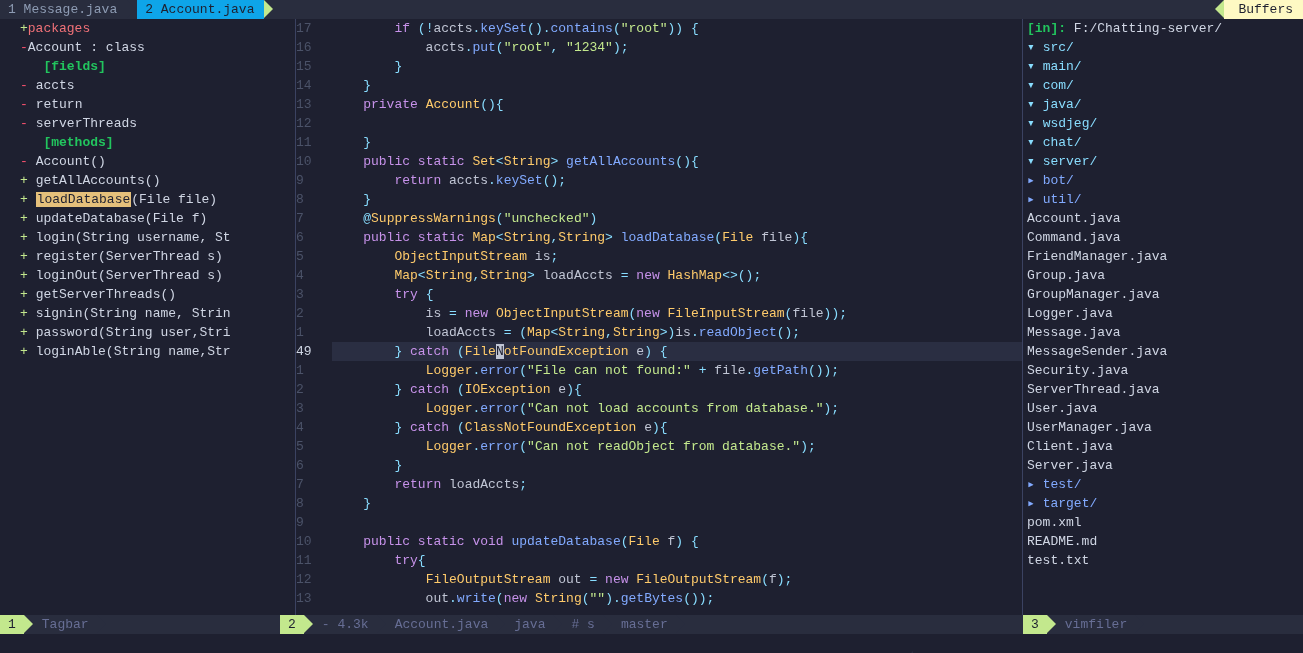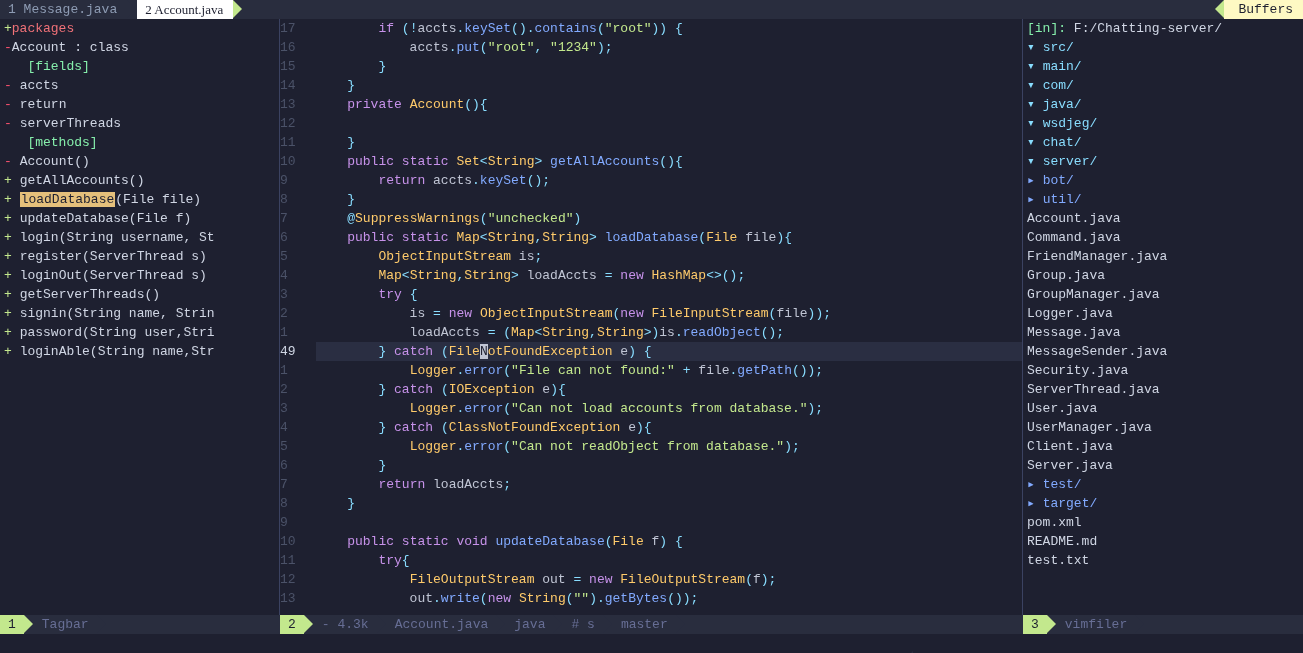--- a/index.html
+++ b/index.html
@@ -23,52 +23,52 @@
   margin-right: 10px;
 }
 .tab::after {
   content: '';
   position: absolute;
   right: -9px; top: 0;
   border-top: 9.5px solid transparent;
   border-bottom: 9.5px solid transparent;
   border-left: 9px solid #292d3e;
 }
-.tab.active { background: #ffffff; color: #1e2030; font-family: Liberation Serif, serif; }
+.tab.active { background: #0ea5e9; color: #1e2030; }
 .tab.active::after { border-left-color: #c3e88d; }
 .tab-right {
   margin-left: auto;
   background: #fef9c3;
   color: #1e2030;
   padding: 0 10px 0 14px;
   position: relative;
 }
 .tab-right::before {
   content: '';
   position: absolute;
   left: -9px; top: 0;
   border-top: 9.5px solid transparent;
   border-bottom: 9.5px solid transparent;
   border-right: 9px solid #c3e88d;
 }
-.panes { display: flex; flex: 1; overflow: hidden; }
+.panes { display: flex; flex: 1; overflow: hidden; padding-left: 16px; }
 .pane { overflow: hidden; }
 .tagbar { width: 280px; border-right: 1px solid #3b4261; padding: 0 4px; }
 .editor { flex: 1; display: flex; border-right: 1px solid #3b4261; }
 .filer { width: 280px; padding: 0 4px; }
 .gutter { width: 36px; text-align: left; color: #4b5268; padding-right: 8px; }
 .code { flex: 1; white-space: pre; overflow: hidden; }
 .tag-line { white-space: pre; overflow: hidden; }
 .c-pink { color: #f07178; }
 .c-cyan { color: #89ddff; }
 .c-blue { color: #82aaff; }
 .c-purple { color: #c792ea; }
 .c-green { color: #c3e88d; }
 .c-yellow { color: #ffcb6b; }
-.c-orange { color: #86efac; }
+.c-orange { color: #22c55e; font-weight: bold; }
 .c-white { color: #d0d6e4; }
 .sign-plus { color: #c3e88d; }
 .sign-minus { color: #ff5370; }
 .hl-sel { background: #e5c07b; color: #1e2030; padding: 0 1px; }
 .hl-line { background: #2a2e42; display: block; }
 .cursor { background: #c0c5d4; color: #1e2030; }
 .ln-current { color: #d0d6e4; }
 .statusbar { display: flex; height: 19px; background: #292d3e; }
 .sn { background: #c3e88d; color: #1e2030; padding: 0 8px; position: relative; margin-right: 10px; }
 .sn::after {

